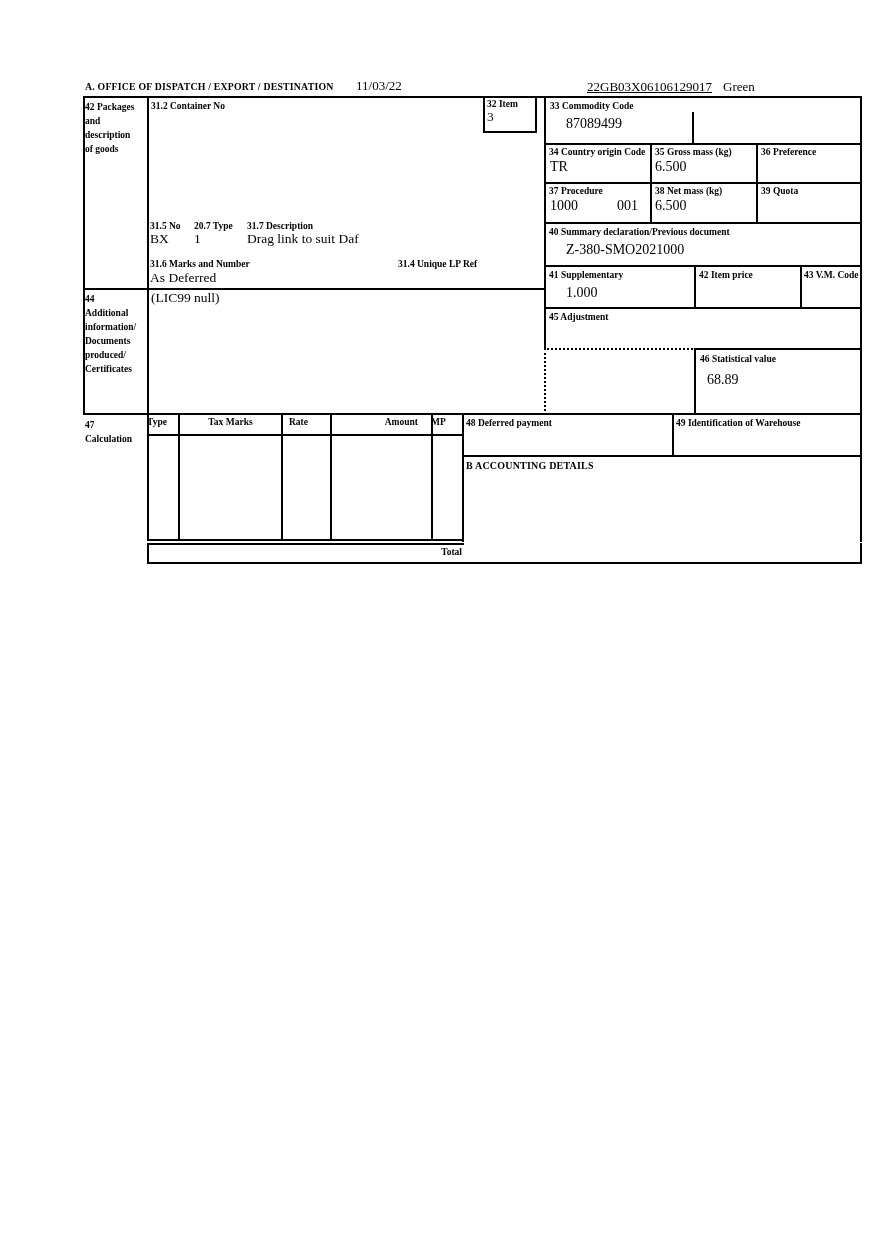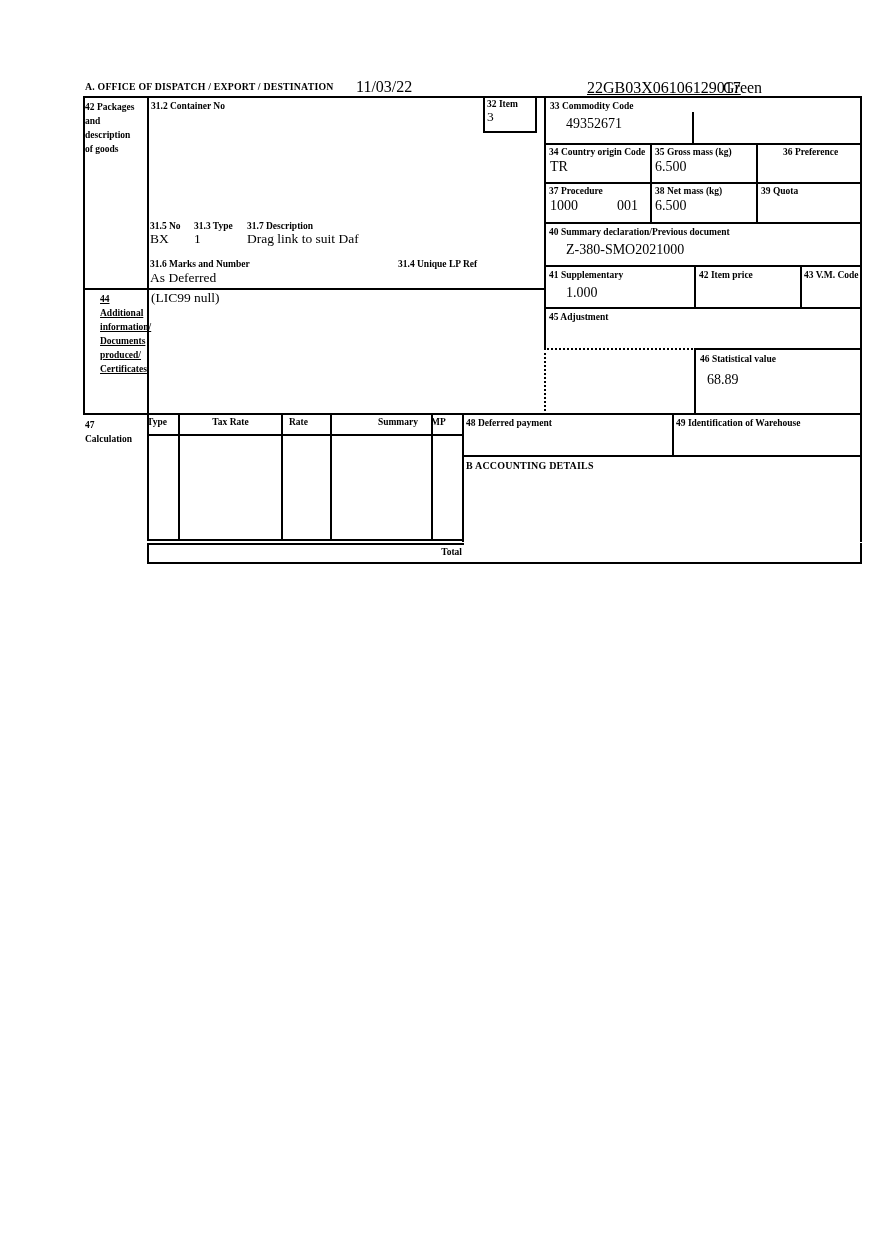--- a/index.html
+++ b/index.html
@@ -12,21 +12,21 @@
   .hline{position:absolute;height:2px;background:#000;}
   .vline{position:absolute;width:2px;background:#000;}
   .dotH{position:absolute;border-top:2px dotted #000;height:0;}
   .dotV{position:absolute;border-left:2px dotted #000;width:0;}
   .lbl{position:absolute;font-size:9.5px;font-weight:bold;line-height:11px;white-space:nowrap;}
   .lblblock{position:absolute;font-size:9.5px;font-weight:bold;line-height:14px;}
   .lblblock div{white-space:nowrap;}
   .val{position:absolute;font-size:13.5px;line-height:14px;white-space:nowrap;}
   .val14{position:absolute;font-size:14px;line-height:15px;white-space:nowrap;}
   .hdrA{position:absolute;font-size:9.8px;font-weight:bold;letter-spacing:0.2px;white-space:nowrap;}
-  .hdrV{position:absolute;font-size:16px;white-space:nowrap;}
+  .hdrV{position:absolute;font-size:13px;white-space:nowrap;}
   .th{position:absolute;top:417px;font-size:9.5px;font-weight:bold;box-sizing:border-box;}
   .secB{position:absolute;font-size:10px;font-weight:bold;letter-spacing:0.2px;white-space:nowrap;}
 </style>
 </head>
 <body>
 
 <div id="page">
 
   <span class="hdrA" style="left:85px;top:81px;">A.  OFFICE OF DISPATCH / EXPORT / DESTINATION</span>
   <span class="hdrV" style="left:356px;top:78px;">11/03/22</span>
@@ -73,71 +73,71 @@
     <div>42 Packages</div>
     <div>and</div>
     <div>description</div>
     <div>of goods</div>
   </div>
   <span class="lbl" style="left:151px;top:101px;">31.2 Container No</span>
   <span class="lbl" style="left:487px;top:99px;">32 Item</span>
   <span class="val" style="left:487px;top:110px;">3</span>
 
   <span class="lbl" style="left:150px;top:221px;">31.5 No</span>
-  <span class="lbl" style="left:194px;top:221px;">31.3 Type</span>
+  <span class="lbl" style="left:194px;top:221px;">20.7 Type</span>
   <span class="lbl" style="left:247px;top:221px;">31.7 Description</span>
   <span class="val" style="left:150px;top:232px;">BX</span>
   <span class="val" style="left:194px;top:232px;">1</span>
   <span class="val" style="left:247px;top:232px;">Drag link to suit Daf</span>
   <span class="lbl" style="left:150px;top:259px;">31.6 Marks and Number</span>
   <span class="lbl" style="left:398px;top:259px;">31.4 Unique LP Ref</span>
   <span class="val" style="left:150px;top:271px;">As Deferred</span>
 
   <span class="lbl" style="left:550px;top:101px;">33 Commodity Code</span>
-  <span class="val14" style="left:566px;top:116px;">49352671</span>
+  <span class="val14" style="left:566px;top:116px;">87089499</span>
   <span class="lbl" style="left:549px;top:147px;">34 Country origin Code</span>
   <span class="val14" style="left:550px;top:159px;">TR</span>
   <span class="lbl" style="left:655px;top:147px;">35 Gross mass (kg)</span>
   <span class="val14" style="left:655px;top:159px;">6.500</span>
-  <span class="lbl" style="left:783px;top:147px;">36 Preference</span>
+  <span class="lbl" style="left:761px;top:147px;">36 Preference</span>
   <span class="lbl" style="left:549px;top:186px;">37 Procedure</span>
   <span class="val14" style="left:550px;top:198px;">1000</span>
   <span class="val14" style="left:617px;top:198px;">001</span>
   <span class="lbl" style="left:655px;top:186px;">38 Net mass (kg)</span>
   <span class="val14" style="left:655px;top:198px;">6.500</span>
   <span class="lbl" style="left:761px;top:186px;">39 Quota</span>
 
   <span class="lbl" style="left:549px;top:227px;">40 Summary declaration/Previous document</span>
   <span class="val14" style="left:566px;top:242px;">Z-380-SMO2021000</span>
   <span class="lbl" style="left:549px;top:270px;">41 Supplementary</span>
   <span class="val14" style="left:566px;top:285px;">1.000</span>
   <span class="lbl" style="left:699px;top:270px;">42 Item price</span>
   <span class="lbl" style="left:804px;top:270px;">43 V.M. Code</span>
   <span class="lbl" style="left:549px;top:312px;">45 Adjustment</span>
   <span class="lbl" style="left:700px;top:354px;">46 Statistical value</span>
   <span class="val14" style="left:707px;top:372px;">68.89</span>
 
-  <div class="lblblock" style="left:100px;top:292px;text-decoration:underline;">
+  <div class="lblblock" style="left:85px;top:292px;">
     <div>44</div>
     <div>Additional</div>
     <div>information/</div>
     <div>Documents</div>
     <div>produced/</div>
     <div>Certificates</div>
   </div>
   <span class="val" style="left:151px;top:291px;">(LIC99 null)</span>
 
   <div class="lblblock" style="left:85px;top:418px;">
     <div>47</div>
     <div>Calculation</div>
   </div>
   <span class="th" style="left:147px;width:18px;text-align:center;">Type</span>
-  <span class="th" style="left:180px;width:101px;text-align:center;">Tax Rate</span>
+  <span class="th" style="left:180px;width:101px;text-align:center;">Tax Marks</span>
   <span class="th" style="left:281px;width:31px;text-align:right;padding-right:4px;">Rate</span>
-  <span class="th" style="left:332px;width:99px;text-align:right;padding-right:13px;">Summary</span>
+  <span class="th" style="left:332px;width:99px;text-align:right;padding-right:13px;">Amount</span>
   <span class="th" style="left:431px;width:14px;text-align:center;">MP</span>
   <span class="th" style="left:147px;top:547px;width:315px;text-align:right;padding-left:50px;">Total</span>
 
   <span class="lbl" style="left:466px;top:418px;">48 Deferred payment</span>
   <span class="lbl" style="left:676px;top:418px;">49 Identification of Warehouse</span>
   <span class="secB" style="left:466px;top:460px;">B ACCOUNTING DETAILS</span>
 
 </div>
 
 </body></html>

